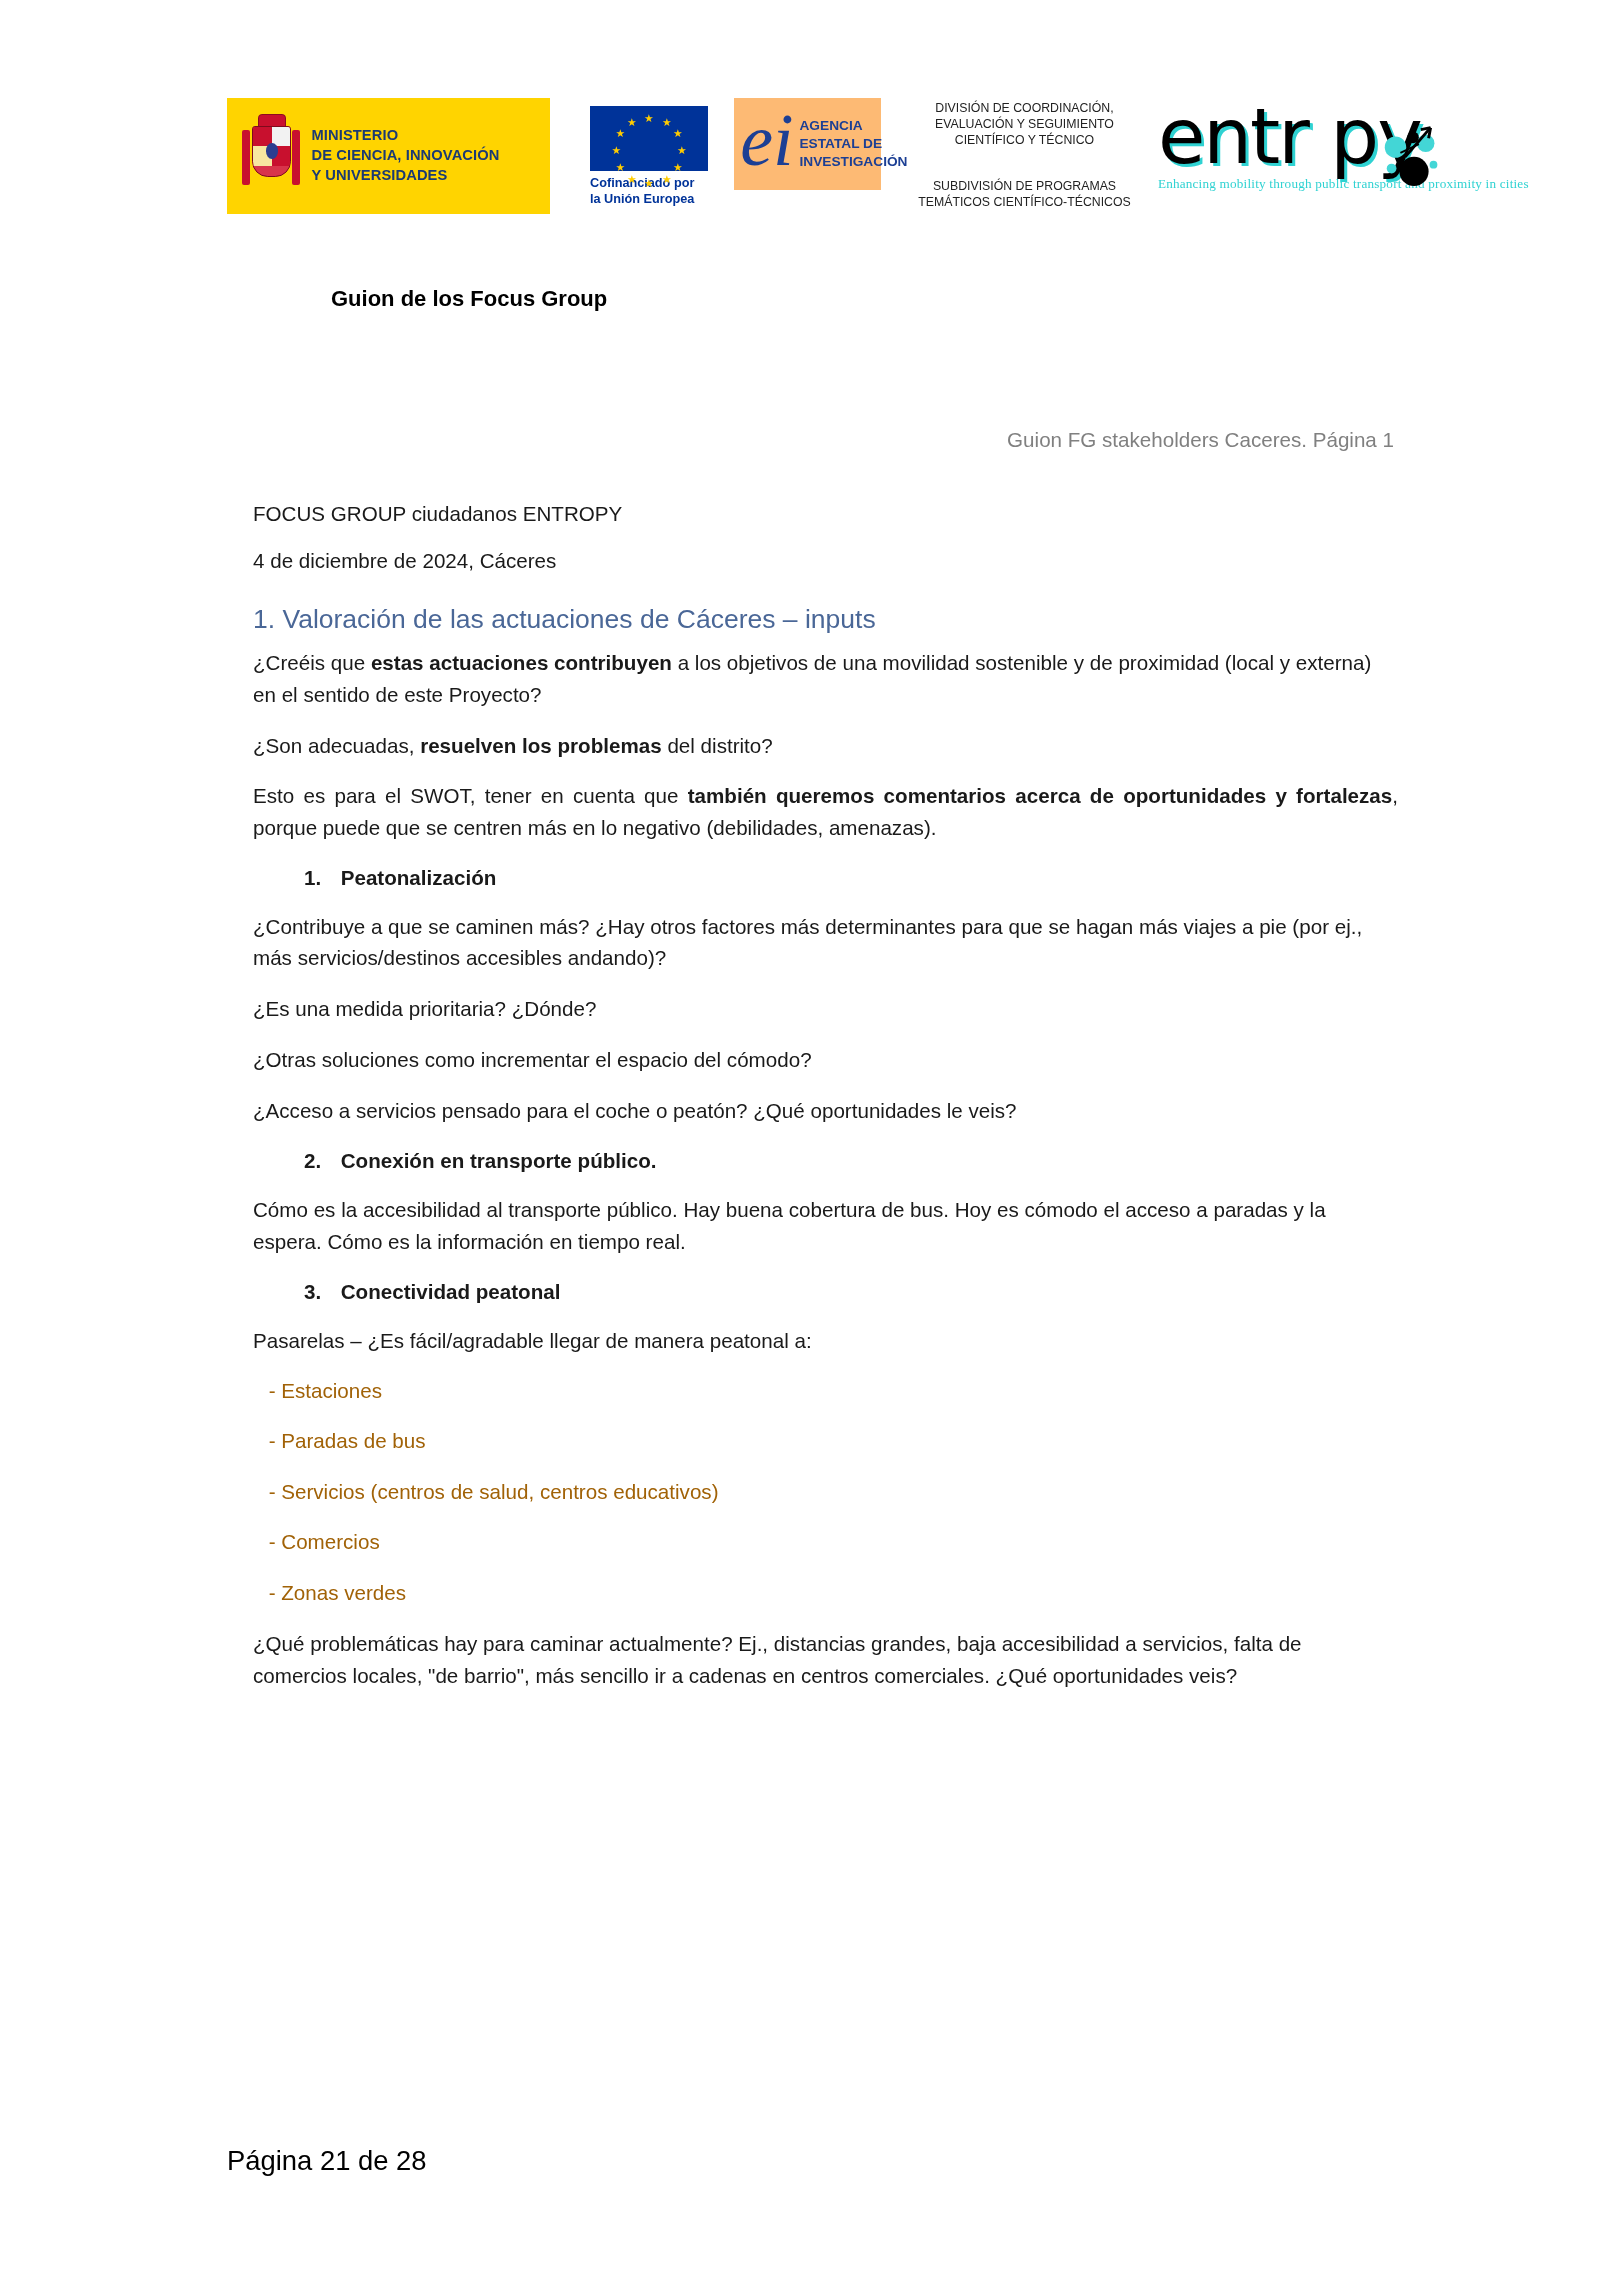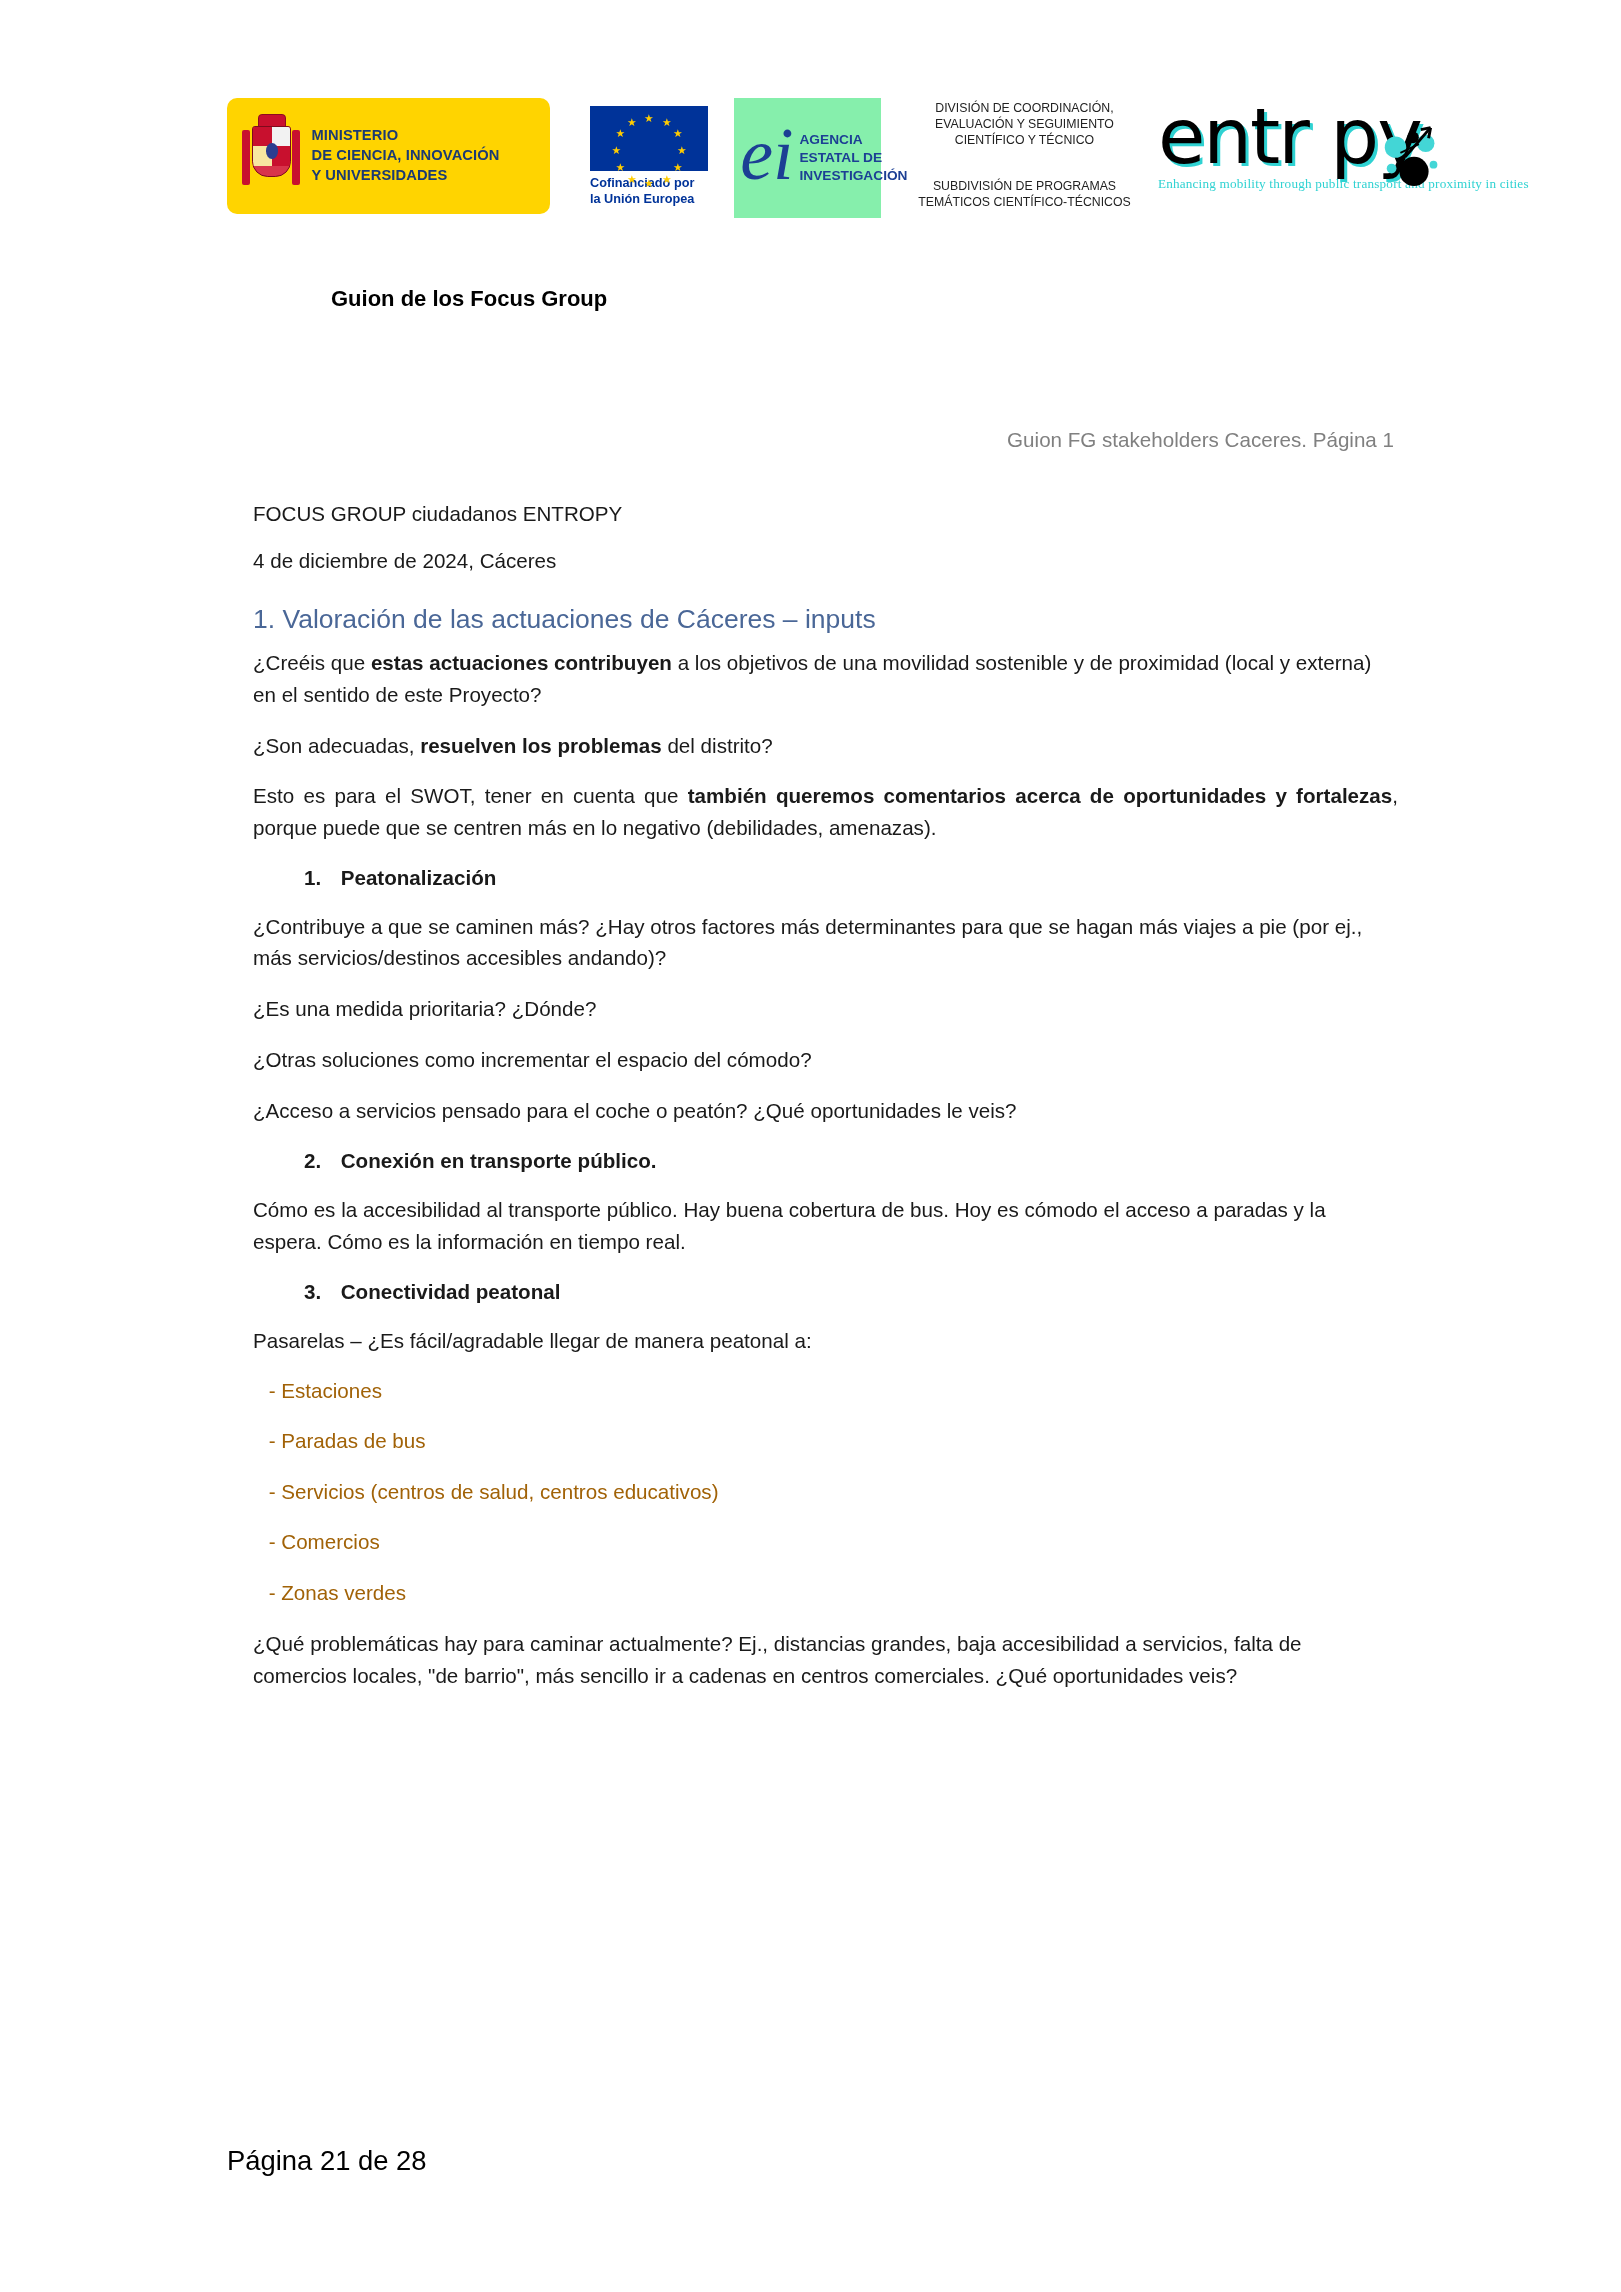--- a/index.html
+++ b/index.html
@@ -36,21 +36,20 @@
 
   
   .min-block {
     width: 323px;
     height: 116px;
     background: #FFD400;
     display: flex;
     align-items: center;
     padding-left: 13.7px;
     box-sizing: border-box;
-    border-radius: 10px;
   }
   .coat {
     width: 61px;
     height: 84px;
     position: relative;
     flex: 0 0 auto;
     margin-right: 9.8px;
   }
   .coat .crown {
     position: absolute;
@@ -144,22 +143,22 @@
     color: #003399;
     line-height: 1.25;
     text-align: left;
     width: 118px;
     margin-top: 4.9px;
   }
 
   
   .aei-block {
     width: 147px;
-    height: 120px;
-    background: #86efac;
+    height: 92px;
+    background: #fdba74;
     margin-left: 11.8px;
     display: flex;
     align-items: center;
     box-sizing: border-box;
     padding-left: 5.9px;
   }
   .aei-mark {
     font-family: "Liberation Serif", serif;
     font-size: 74px;
     color: #1c3f94;

